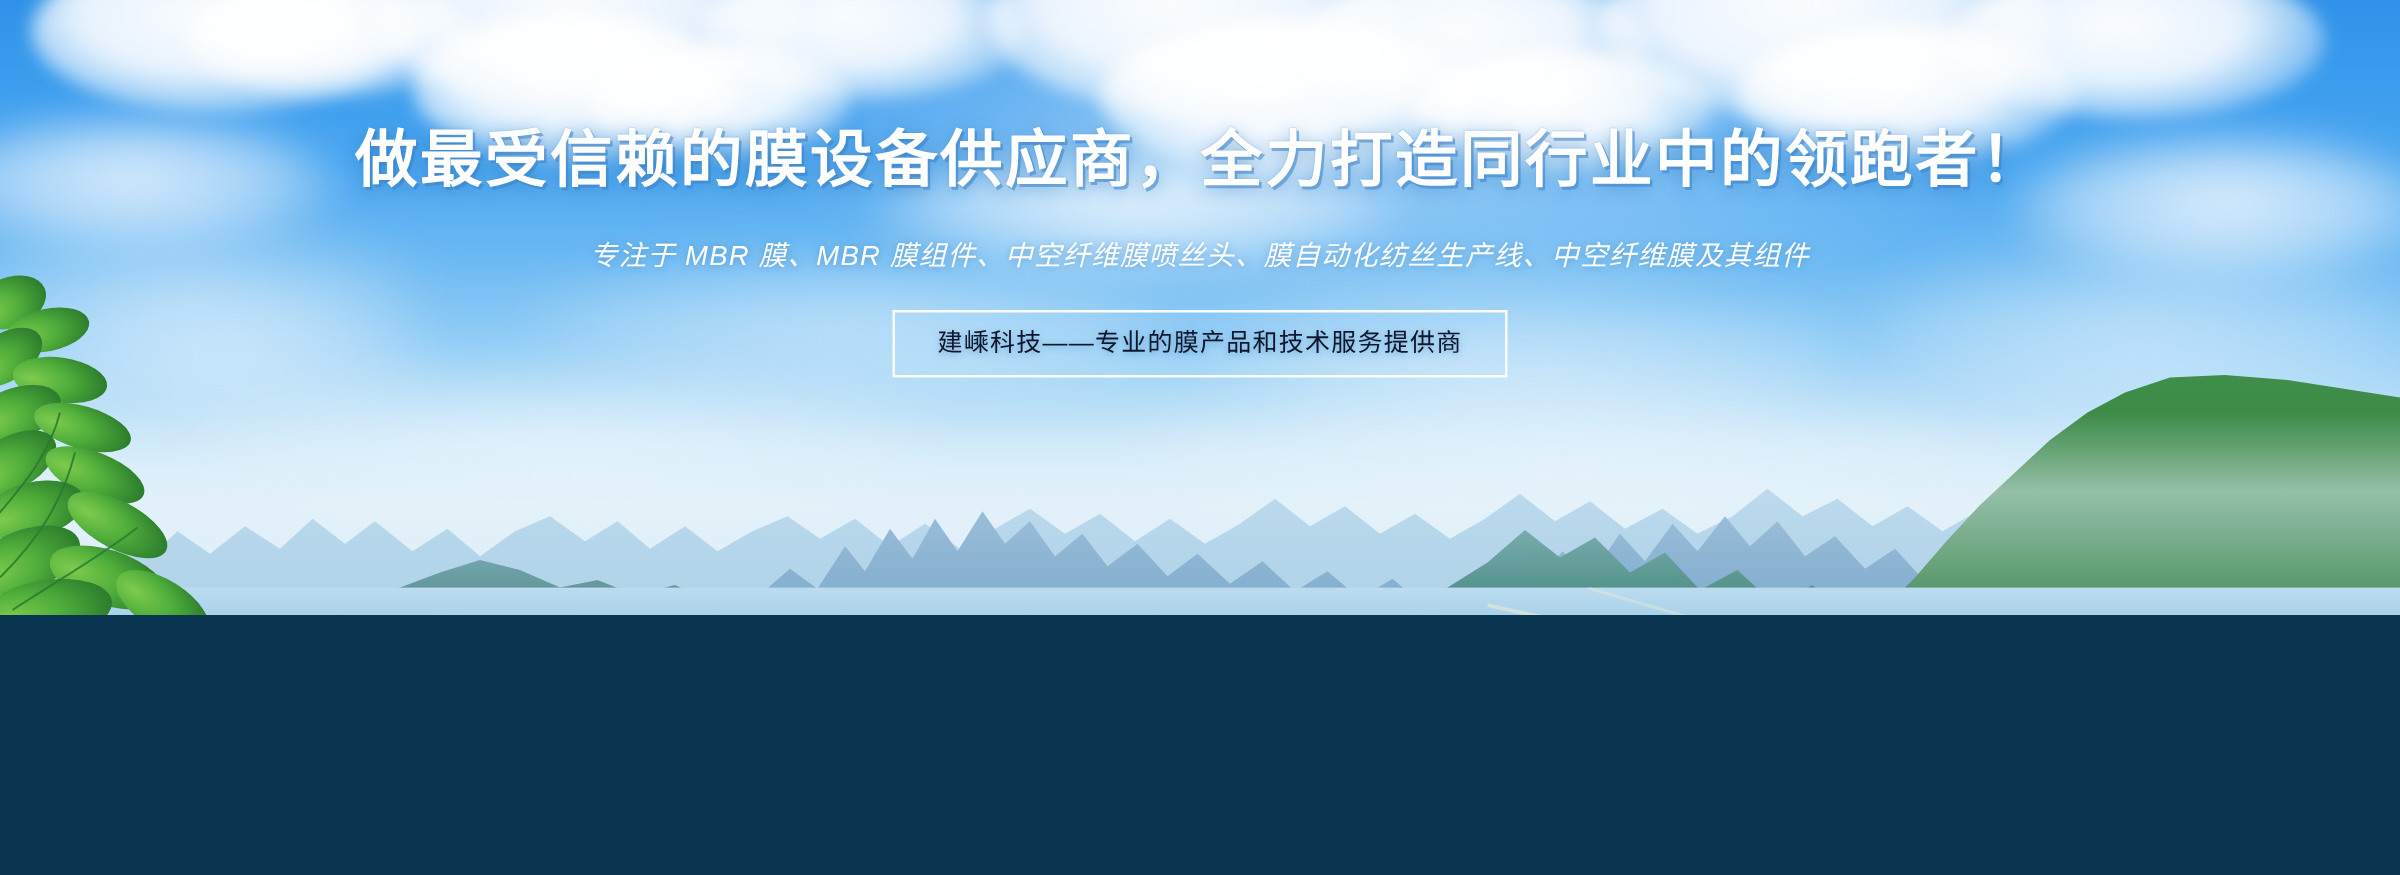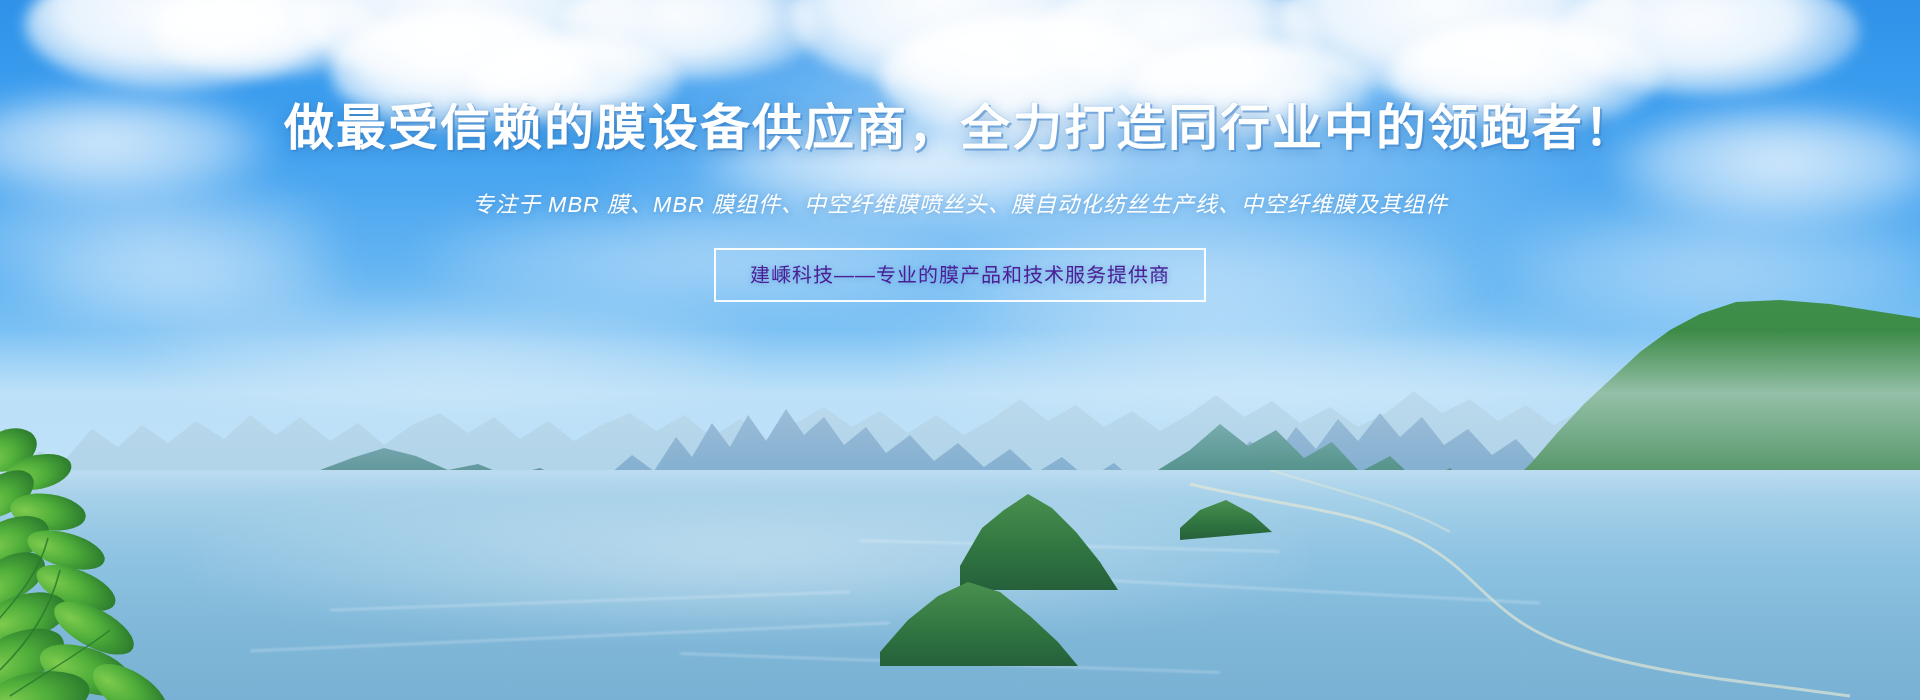--- a/index.html
+++ b/index.html
@@ -8,21 +8,21 @@
     padding: 0;
     background: #0a3550;
   }
   body {
     font-family: "Liberation Sans", "DejaVu Sans", sans-serif;
   }
 
   .banner {
     position: relative;
     width: 1920px;
-    height: 700px;
+    height: 492px;
     overflow: hidden;
     background: #2e9bee;
   }
 
   
   .sky {
     position: absolute;
     inset: 0;
     background: linear-gradient(180deg,
         #2f92e8 0%,
@@ -167,21 +167,21 @@
   .tagline-wrap {
     margin: 0;
     padding-top: 28px;
   }
   .tagline-box {
     display: inline-block;
     border: 2px solid rgba(255,255,255,0.95);
     padding: 13px 34px;
     font-size: 20px;
     line-height: 24px;
-    color: #4c1d95;
+    color: #0f172a;
     letter-spacing: 1px;
     white-space: nowrap;
     background: rgba(255,255,255,0.03);
     text-shadow: 0 1px 5px rgba(60,130,195,0.5);
   }
 
   
   .foliage {
     position: absolute;
     left: -10px;

